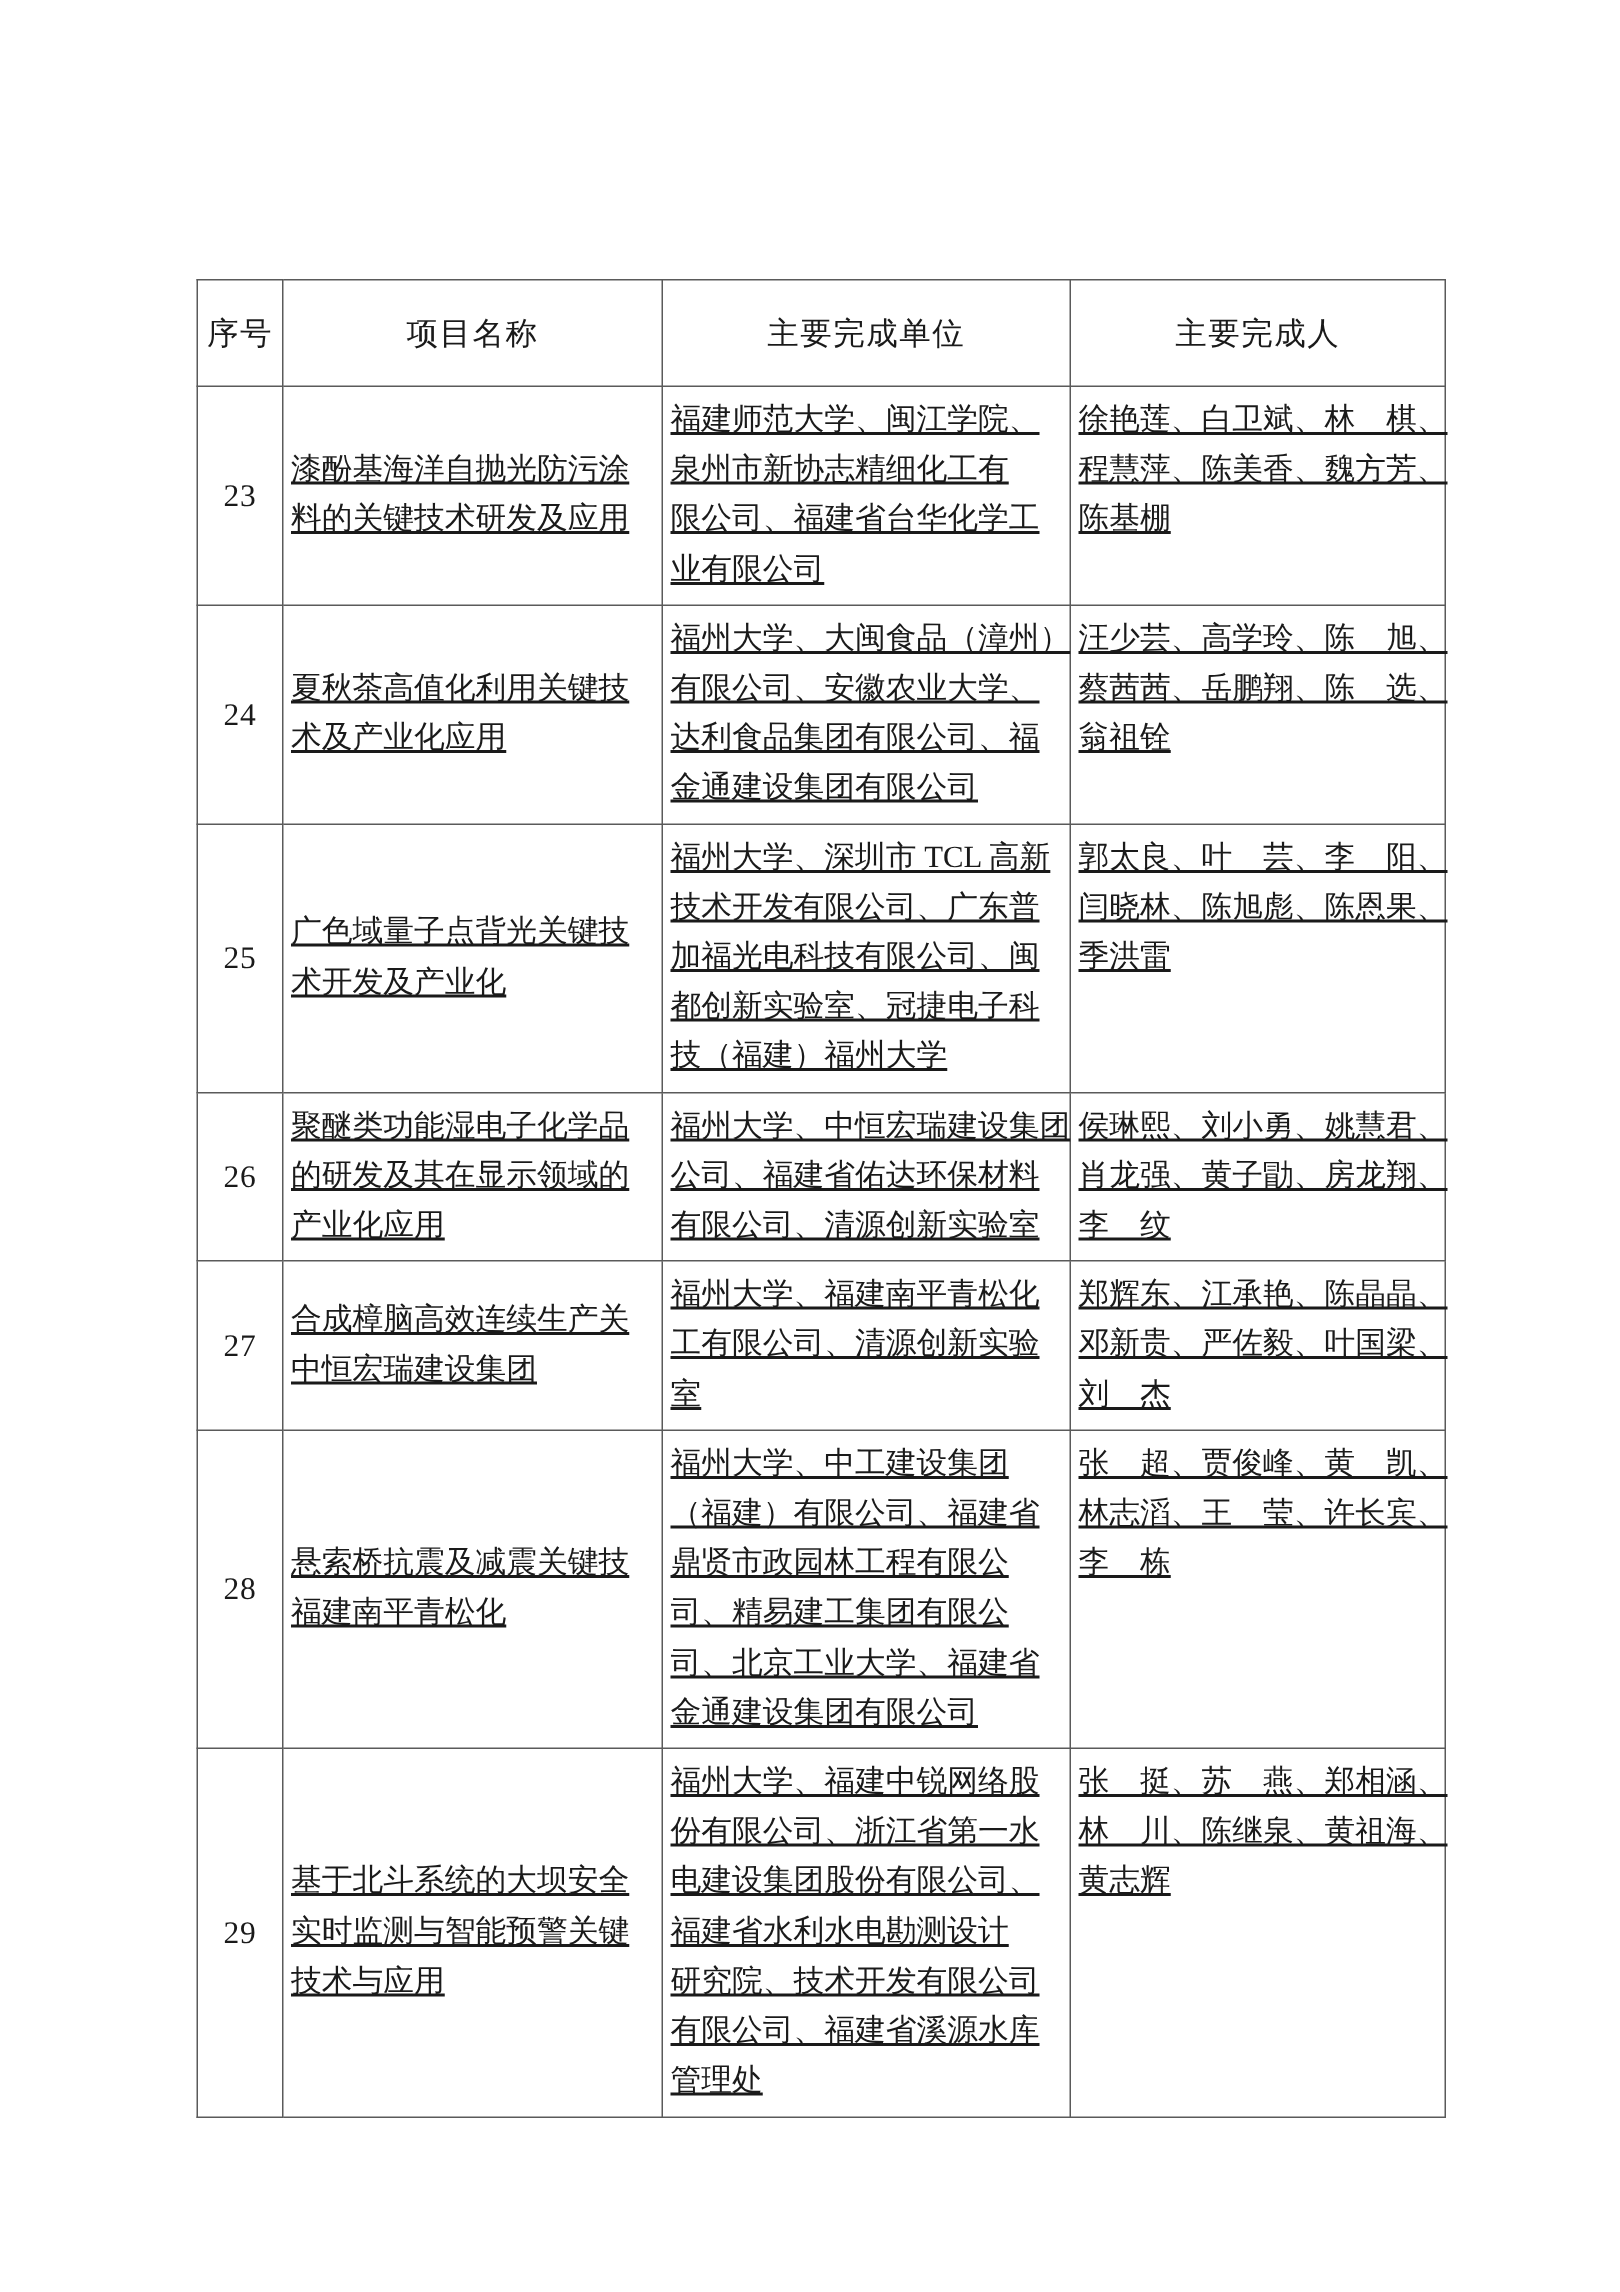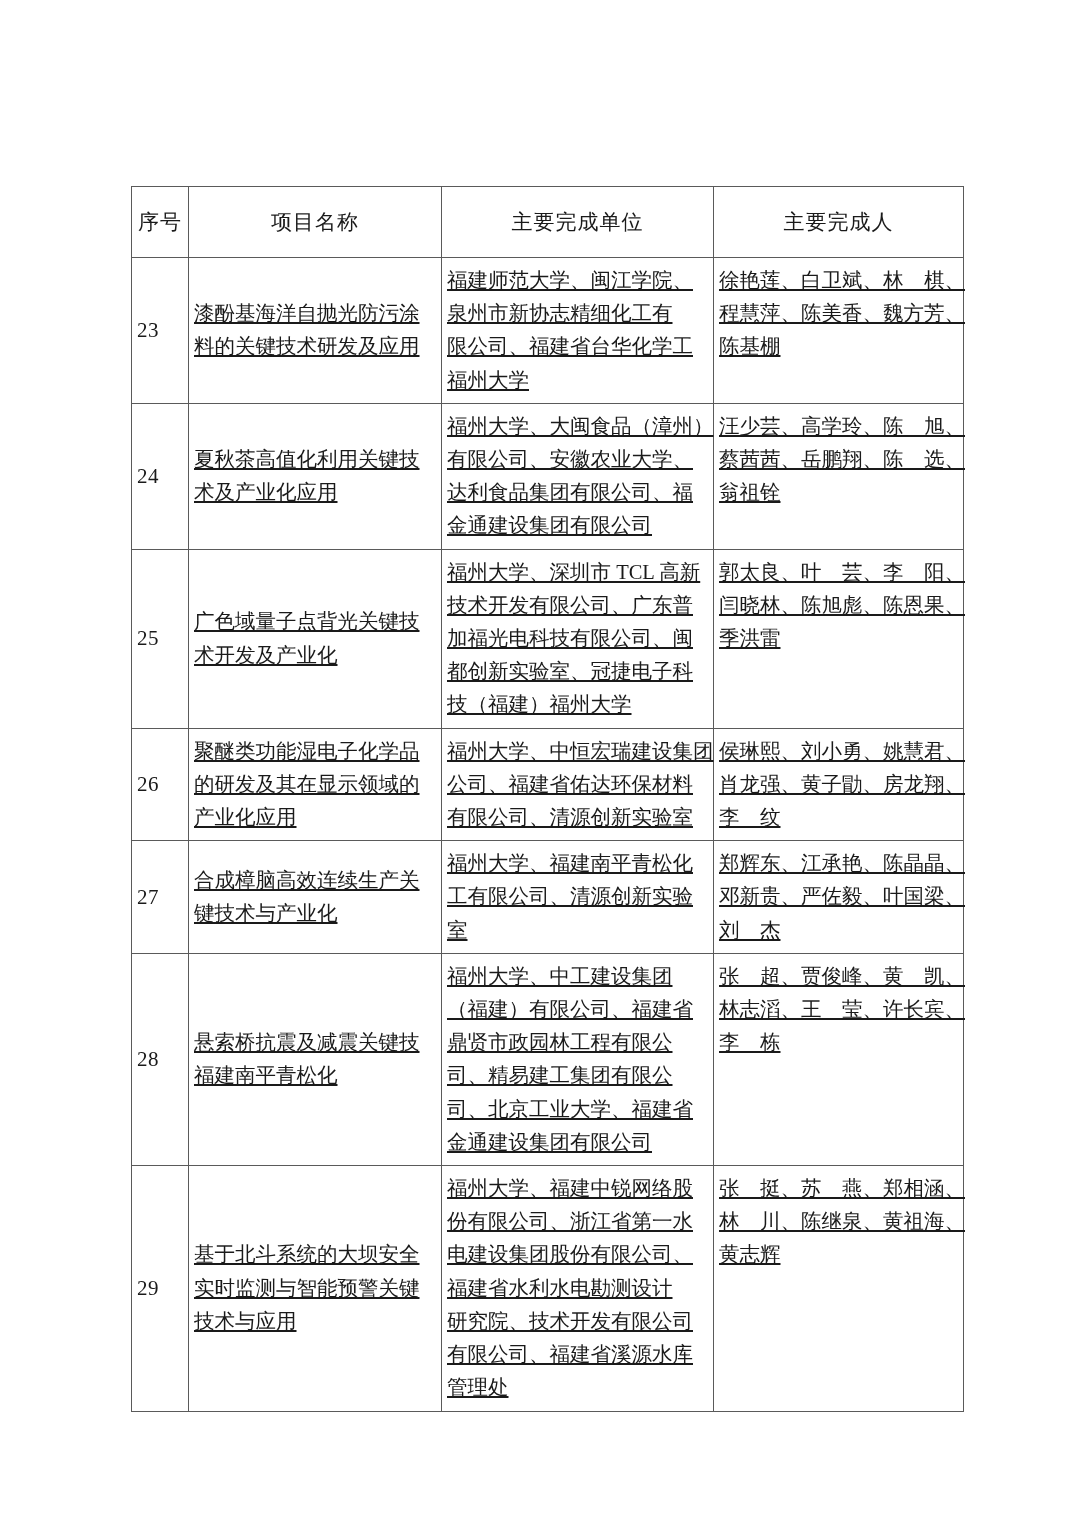--- a/index.html
+++ b/index.html
@@ -56,21 +56,21 @@
     text-align: center;
     font-family: "Liberation Sans", "DejaVu Sans", sans-serif;
     font-weight: bold;
     font-size: 21px;
     letter-spacing: 1px;
     height: 58px;
     padding: 4px 2px;
   }
 
   td.seq {
-    text-align: left;
+    text-align: center;
     font-size: 21px;
     font-family: "Liberation Serif", "DejaVu Serif", serif;
     letter-spacing: 0.5px;
   }
 
   td.cell-text {
     font-size: 20.5px;
     line-height: 1.62;
     text-align: justify;
     text-align-last: left;
@@ -119,21 +119,21 @@
           <tr>
             <td class="seq">23</td>
             <td class="cell-text pname">
               <span class="jline">漆酚基海洋自抛光防污涂</span>
               <span class="jline">料的关键技术研发及应用</span>
             </td>
             <td class="cell-text unit">
               <span class="jline">福建师范大学、闽江学院、</span>
               <span class="jline">泉州市新协志精细化工有</span>
               <span class="jline">限公司、福建省台华化学工</span>
-              <span class="jline">福州大学</span>
+              <span class="jline">业有限公司</span>
             </td>
             <td class="cell-text people">
               <span class="jline">徐艳莲、白卫斌、林　棋、</span>
               <span class="jline">程慧萍、陈美香、魏方芳、</span>
               <span class="jline">陈基棚</span>
             </td>
           </tr>
           <tr>
             <td class="seq">24</td>
             <td class="cell-text pname">
@@ -186,21 +186,21 @@
             <td class="cell-text people">
               <span class="jline">侯琳熙、刘小勇、姚慧君、</span>
               <span class="jline">肖龙强、黄子勖、房龙翔、</span>
               <span class="jline">李　纹</span>
             </td>
           </tr>
           <tr>
             <td class="seq">27</td>
             <td class="cell-text pname">
               <span class="jline">合成樟脑高效连续生产关</span>
-              <span class="jline">键技术与产业化</span>
+              <span class="jline">中恒宏瑞建设集团</span>
             </td>
             <td class="cell-text unit">
               <span class="jline">福州大学、福建南平青松化</span>
               <span class="jline">工有限公司、清源创新实验</span>
               <span class="jline">室</span>
             </td>
             <td class="cell-text people">
               <span class="jline">郑辉东、江承艳、陈晶晶、</span>
               <span class="jline">邓新贵、严佐毅、叶国梁、</span>
               <span class="jline">刘　杰</span>

